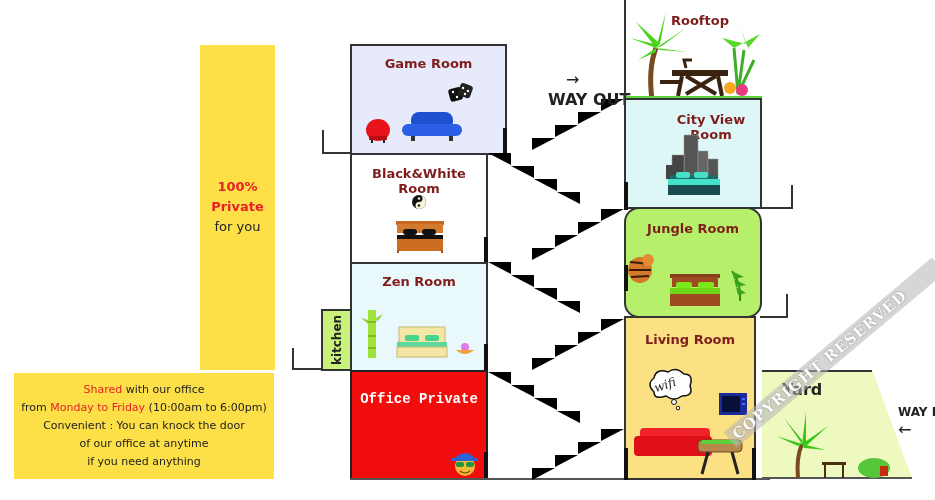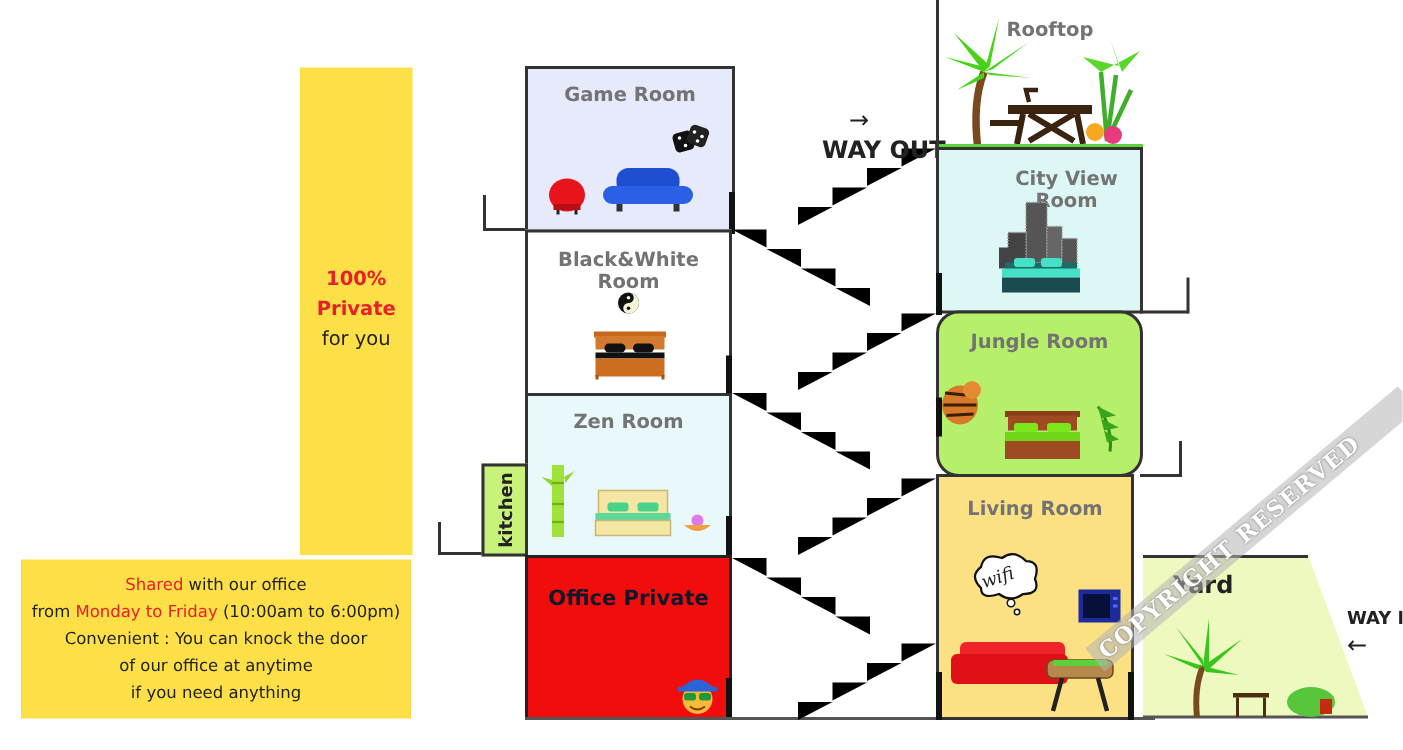--- a/index.html
+++ b/index.html
@@ -2,21 +2,21 @@
 <html><head>
 <meta charset="utf-8">
 <style>
   html, body { margin:0; padding:0; background:#ffffff; }
   body { width:935px; height:500px; position:relative; overflow:hidden;
          font-family:"DejaVu Sans", sans-serif; color:#222; }
   .abs { position:absolute; }
   .gray-box { background:#fde047; }
   .red { color:#e8202a; }
   .room { position:absolute; border:2px solid #333; box-sizing:border-box; }
-  .room-title { position:absolute; left:0; right:0; text-align:center; font-weight:bold; font-size:13px; color:#737373; }
+  .room-title { position:absolute; left:0; right:0; text-align:center; font-weight:bold; font-size:13px; color:#7f1d1d; }
   .wall { position:absolute; background:#333; }
   .door { position:absolute; background:#111; width:4px; }
   svg { position:absolute; overflow:visible; }
 </style>
 </head>
 <body>
 
 <div class="abs gray-box" style="left:200px; top:45px; width:75px; height:325px;">
   <div class="abs" style="left:0; right:0; top:132px; text-align:center; font-size:13px; line-height:20px; font-weight:bold;">
     <div class="red">100%</div>
@@ -31,21 +31,21 @@
   <div>Convenient : You can knock the door</div>
   <div>of our office at anytime</div>
   <div>if you need anything</div>
 </div>
 
 <div class="wall" style="left:322px; top:130px; width:2px; height:24px;"></div>
 <div class="wall" style="left:322px; top:152px; width:30px; height:2px;"></div>
 <div class="wall" style="left:292px; top:348px; width:2px; height:22px;"></div>
 <div class="wall" style="left:292px; top:368px; width:60px; height:2px;"></div>
 
-<div class="room" style="left:350px; top:44px; width:140px; height:111px; background:#e6eafa;">
+<div class="room" style="left:350px; top:44px; width:157px; height:111px; background:#e6eafa;">
   <div class="room-title" style="top:10px;">Game Room</div>
   <svg style="left:95px; top:36px;" width="28" height="22">
     <rect x="2" y="6" width="13" height="13" rx="3" fill="#111" transform="rotate(-15 8 12)"></rect>
     <rect x="12" y="2" width="13" height="13" rx="3" fill="#222" transform="rotate(20 18 8)"></rect>
     <circle cx="6" cy="10" r="1.2" fill="#fff"></circle>
       <circle cx="10" cy="15" r="1.2" fill="#fff"></circle>
     <circle cx="16" cy="6" r="1.2" fill="#fff"></circle>
       <circle cx="21" cy="9" r="1.2" fill="#fff"></circle>
       <circle cx="18" cy="12" r="1.2" fill="#fff"></circle>
   </svg>
@@ -107,21 +107,21 @@
     <path d="M1 8 Q10 16 19 8Z" fill="#f0a040"></path>
   </svg>
   <div class="door" style="right:-2px; top:80px; height:28px;"></div>
 </div>
 
 <div class="room" style="left:321px; top:309px; width:31px; height:62px; background:#c8f27a;">
   <div style="position:absolute; left:50%; top:50%; transform:translate(-50%,-50%) rotate(-90deg); font-weight:bold; font-size:12px; white-space:nowrap;">kitchen</div>
 </div>
 
 <div class="room" style="left:350px; top:370px; width:138px; height:110px; background:#f20d0d; border-color:#222;">
-  <div class="room-title" style="top:19px; color:#0f172a; font-size:14px;">Office Private</div>
+  <div class="room-title" style="top:19px; color:#ffffff; font-size:14px;font-family:Liberation Mono, monospace;">Office Private</div>
   <svg style="left:100px; top:77px;" width="26" height="28">
     <circle cx="13" cy="17" r="10" fill="#f7b93a"></circle>
     <rect x="4" y="13" width="8" height="5" rx="2" fill="#1c9a3a"></rect>
       <rect x="14" y="13" width="8" height="5" rx="2" fill="#1c9a3a"></rect>
     <path d="M2 10 Q13 -2 24 10Z" fill="#2b63d9"></path>
       <rect x="0" y="9" width="26" height="3" fill="#2b63d9"></rect>
     <path d="M8 22 Q13 26 18 22" stroke="#7a3a00" stroke-width="1.2" fill="none"></path>
   </svg>
   <div class="door" style="right:-2px; top:80px; height:28px;"></div>
 </div>

